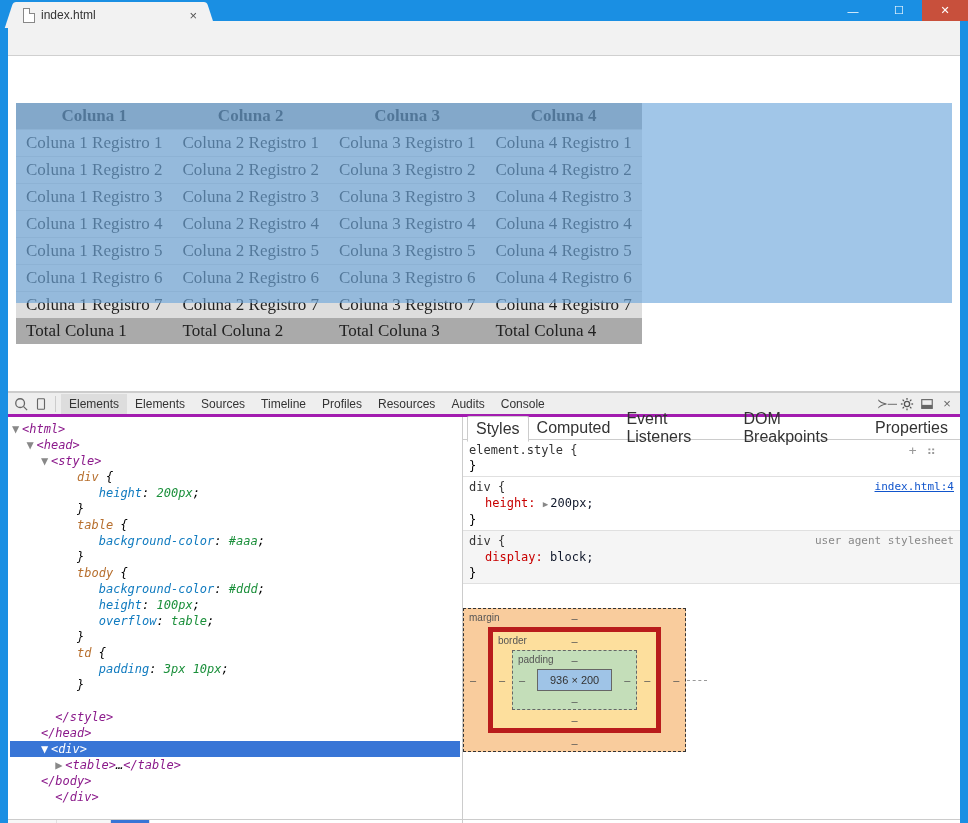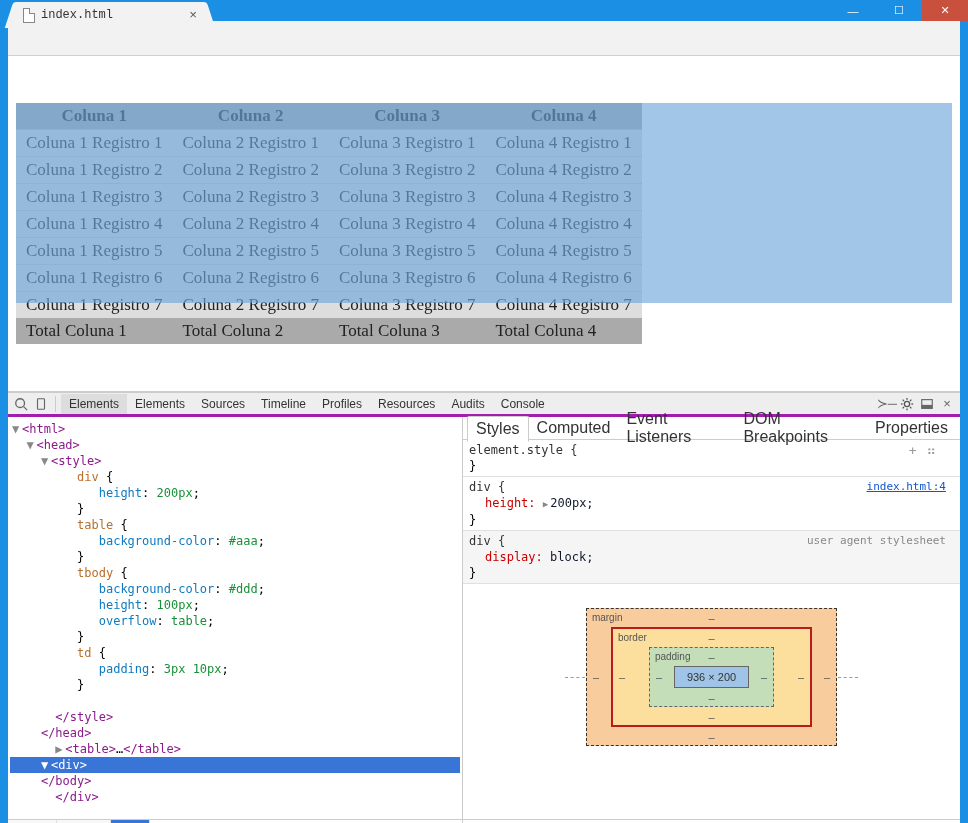--- a/index.html
+++ b/index.html
@@ -3,21 +3,21 @@
 <meta charset="utf-8">
 <style>
 * { box-sizing: border-box; }
 body { margin: 0; font-family: "Segoe UI", Tahoma, sans-serif; font-size: 12px; background: #fff; overflow: hidden; }
 .window { width: 968px; height: 823px; background: #1a8fe3; display: flex; flex-direction: column; }
 .titlebar { height: 23px; display: flex; justify-content: flex-end; align-items: flex-start; }
 .win-btns { display: flex; }
 .win-btn { width: 46px; height: 21px; display: flex; align-items: center; justify-content: center; color: #fff; font-size: 11px; }
 .win-btn.close { background: #c8503c; }
 .tab-strip { height: 28px; position: absolute; top: 0; left: 15px; display: flex; align-items: flex-end; }
-.browser-tab { background: #f2f2f2; height: 26px; min-width: 190px; display: flex; align-items: center; gap: 6px; padding: 0 8px; position: relative; margin-top: 2px; border-top-left-radius: 3px; border-top-right-radius: 3px; font-family: Liberation Mono, monospace; }
+.browser-tab { background: #f2f2f2; height: 26px; min-width: 190px; display: flex; align-items: center; gap: 6px; padding: 0 8px; position: relative; margin-top: 2px; border-top-left-radius: 3px; border-top-right-radius: 3px; }
 .browser-tab::before, .browser-tab::after { content: ''; position: absolute; bottom: 0; width: 12px; height: 26px; background: #f2f2f2; }
 .browser-tab::before { left: -6px; transform: skewX(-18deg); border-top-left-radius: 3px; }
 .browser-tab::after { right: -6px; transform: skewX(18deg); border-top-right-radius: 3px; }
 .tab-title { flex: 1; z-index: 1; color: #333; }
 .tab-x { z-index: 1; color: #555; font-size: 13px; }
 .file-icon { z-index: 1; width: 12px; height: 15px; border: 1px solid #888; position: relative; background: #fff; }
 .file-icon::after { content: ''; position: absolute; top: -1px; right: -1px; width: 5px; height: 5px; background: #f2f2f2; border-left: 1px solid #888; border-bottom: 1px solid #888; }
 .content-frame { flex: 1; background: #fff; margin: 0 8px 8px 8px; display: flex; flex-direction: column; position: relative; gap: 31px; }
 .toolbar-area { height: 35px; background: #f2f2f2; border-bottom: 1px solid #d0d0d0; }
 .page-area { flex: 1; background: #fff; padding: 16px 8px; position: relative; overflow: hidden; }
@@ -32,48 +32,48 @@
 .dt-toolbar { height: 24px; background: #eee; border-bottom: 3px solid #a21caf; display: flex; align-items: center; padding: 0 4px; gap: 2px; font-size: 12px; }
 .dt-tool { padding: 3px 8px; color: #333; cursor: default; }
 .dt-tool.active { background: #ddd; }
 .dt-toolbar .spacer { flex: 1; }
 .dt-icon { width: 18px; height: 18px; display: flex; align-items: center; justify-content: center; color: #666; font-size: 13px; }
 .dt-icon svg { width: 14px; height: 14px; }
 .dt-sep { width: 1px; height: 16px; background: #ccc; margin: 0 3px; }
 .dt-main { flex: 1; display: flex; min-height: 0; }
 .dt-left { width: 455px; border-right: 1px solid #ccc; display: flex; flex-direction: column; }
 .dt-tree { flex: 1; padding: 4px 2px; font-family: Consolas, monospace; font-size: 12px; line-height: 16px; overflow: auto; }
-.tree-row { white-space: pre; padding: 0 2px; }
+.tree-row { white-space: pre; padding: 0 2px; font-style: italic; }
 .tree-row.sel { background: #3875d6; color: #fff; }
 .tree-row.sel .tg, .tree-row.sel .arr { color: #fff; }
 .arr { display: inline-block; width: 10px; color: #888; }
 .tg { color: #8b1a8b; }
 .sel-name { color: #b76f2e; }
 .prop { color: #0f7abf; }
 .val { color: #1a8f3a; }
 .dt-breadcrumb { height: 20px; border-top: 1px solid #ccc; display: flex; align-items: stretch; font-size: 16px; }
 .bc { padding: 2px 9px; color: #333; border-right: 1px solid #e0e0e0; background: #f7f7f7; display: flex; align-items: center; }
 .bc.active { background: #3875d6; color: #fff; }
 .dt-right { flex: 1; display: flex; flex-direction: column; }
 .styles-tabs { height: 23px; border-bottom: 1px solid #ccc; display: flex; align-items: center; font-size: 16px; padding: 0 4px; }
 .st-tab { padding: 3px 8px; color: #333; }
 .st-tab.active { border: 1px solid #ccc; border-bottom: 1px solid #fff; background: #fff; margin-bottom: -1px; border-radius: 2px 2px 0 0; }
 .styles-body { flex: 1; overflow: auto; font-family: Consolas, monospace; font-size: 12px; }
 .style-block { border-bottom: 1px solid #e0e0e0; padding: 2px 16px 2px 6px; position: relative; line-height: 16px; }
-.style-block .src { position: absolute; top: 2px; right: 14px; color: #888; font-size: 11px; }
+.style-block .src { position: absolute; top: 2px; right: 6px; color: #888; font-size: 11px; }
 .style-block .src.link { color: #15c; text-decoration: underline; }
 .style-block .sel-txt { color: #333; }
 .style-block .prop-line { padding-left: 16px; }
 .style-block .prop-n { color: #c80000; }
 .style-block .prop-v { color: #0f172a; }
 .tri { display: inline-block; color: #888; font-size: 9px; margin-right: 2px; }
 .style-add { position: absolute; top: 3px; right: 24px; display: flex; gap: 10px; color: #999; font-size: 13px; }
-.box-model { padding: 24px 0; display: flex; justify-content: center; }
+.box-model { padding: 24px 0; display: flex; }
 .bm-margin { border: 1px dashed #333; background: #f9cc9d; padding: 18px 24px; position: relative; font-size: 10px; font-family: sans-serif; }
-.bm-border { border: 2px solid #b91c1c; background: #fddf9d; padding: 18px 36px; position: relative; }
+.bm-border { border: 5px solid #b91c1c; background: #fddf9d; padding: 18px 19px; position: relative; }
 .bm-padding { border: 1px dashed #666; background: #c4deb9; padding: 18px 24px; position: relative; }
 .bm-content { border: 1px solid #666; background: #9fc4e7; padding: 4px 12px; color: #333; font-size: 11px; text-align: center; }
 .bm-label { position: absolute; top: 3px; left: 5px; color: #555; }
 .bm-dash { position: absolute; color: #555; font-size: 11px; }
 .bm-t { top: 3px; left: 50%; transform: translateX(-50%); }
 .bm-b { bottom: 2px; left: 50%; transform: translateX(-50%); }
 .bm-l { left: 6px; top: 50%; transform: translateY(-50%); }
 .bm-r { right: 6px; top: 50%; transform: translateY(-50%); }
 .bm-side-dash { position: absolute; border-top: 1px dashed #999; width: 20px; top: 50%; }
 .bm-sdl { left: -22px; }
@@ -235,22 +235,22 @@
 <div class="tree-row">            <span class="prop">background-color</span>: <span class="val">#ddd</span>;</div>
 <div class="tree-row">            <span class="prop">height</span>: <span class="val">100px</span>;</div>
 <div class="tree-row">            <span class="prop">overflow</span>: <span class="val">table</span>;</div>
 <div class="tree-row">         }</div>
 <div class="tree-row">         <span class="sel-name">td</span> {</div>
 <div class="tree-row">            <span class="prop">padding</span>: <span class="val">3px 10px</span>;</div>
 <div class="tree-row">         }</div>
 <div class="tree-row">         </div>
 <div class="tree-row">      <span class="tg">&lt;/style&gt;</span></div>
 <div class="tree-row">    <span class="tg">&lt;/head&gt;</span></div>
+<div class="tree-row sel">    <span class="arr">▼</span><span class="tg">&lt;div&gt;</span></div>
 <div class="tree-row">      <span class="arr">▶</span><span class="tg">&lt;table&gt;</span>…<span class="tg">&lt;/table&gt;</span></div>
-<div class="tree-row sel">    <span class="arr">▼</span><span class="tg">&lt;div&gt;</span></div>
 <div class="tree-row">    <span class="tg">&lt;/body&gt;</span></div>
 <div class="tree-row">      <span class="tg">&lt;/div&gt;</span></div>
 
           </div>
           <div class="dt-breadcrumb" id="breadcrumb">
               <div class="bc">html</div>
               <div class="bc">body</div>
               <div class="bc active">div</div>
             </div>
         </div>

